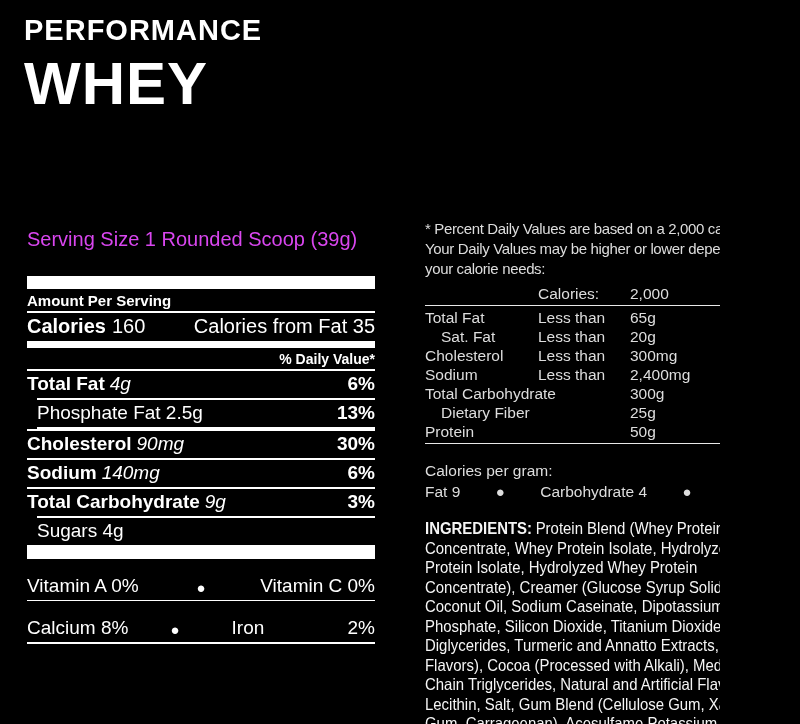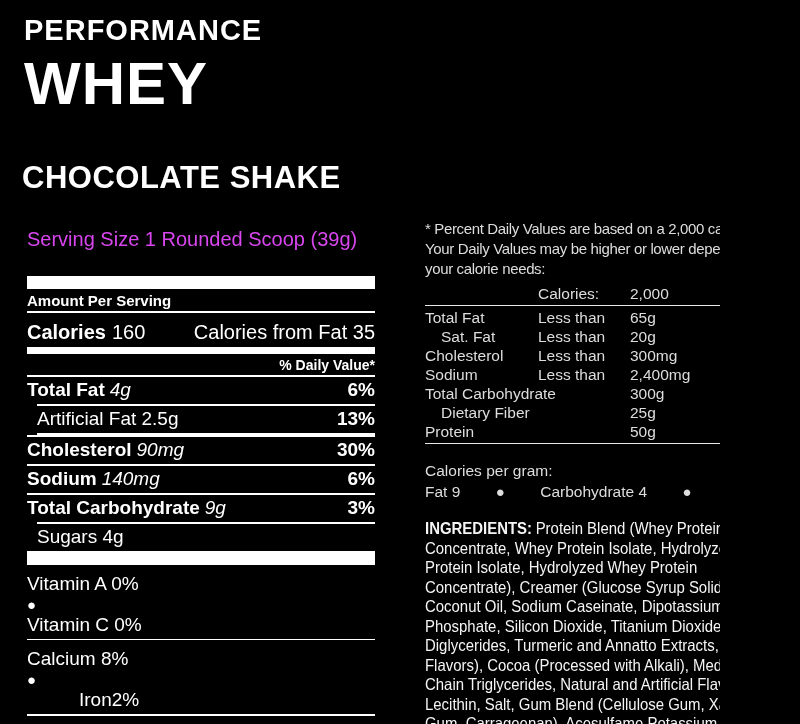--- a/index.html
+++ b/index.html
@@ -18,31 +18,31 @@
 
   
   .nf { position:absolute; left:27px; top:276px; width:348px; }
   .bar-thick { height:13px; background:#fff; }
   .bar-thick2 { height:12px; background:#fff; }
   .bar-med { height:7px; background:#fff; }
   .hairline { height:2px; background:#fff; }
   .hairline.indent { margin-left:10px; }
   .hairline.thin { height:1px; }
   .nf-aps { font-size:15px; font-weight:bold; padding:3px 0 2px; }
-  .nf-cal { display:flex; justify-content:space-between; align-items:baseline; padding:8px 0 3px; font-size:20px; }
+  .nf-cal { display:flex; justify-content:space-between; align-items:baseline; padding:2px 0 3px; font-size:20px; }
   .nf-cal .b { font-weight:bold; }
   .nf-cal .v { margin-left:6px; }
   .nf-dvh { text-align:right; font-size:14px; font-weight:bold; padding:3px 0 2px; }
   .nf-row { display:flex; justify-content:space-between; align-items:baseline; font-size:19px; padding:2px 0 3px; }
   .nf-row .lbl .b { font-weight:bold; }
   .nf-row .lbl .i { font-style:italic; }
   .nf-row .lbl .v:not(:first-child) { margin-left:5px;font-style:italic; }
   .nf-row.sub .lbl { padding-left:10px; }
   .nf-row .dv { font-weight:bold; }
-  .micro { display:flex; align-items:flex-start; font-size:19px; padding:8px 0 3px;flex-direction:column; }
+  .micro { display:flex; align-items:flex-end; font-size:19px; padding:16px 0 3px; }
   .micro .half { flex:1; }
   .micro .rhalf { flex:1; text-align:right; }
   .micro .rhalf.split { display:flex; justify-content:space-between; padding-left:52px; text-align:left; }
   .bullet { font-size:15px; line-height:19px; }
 
   
   .rc { position:absolute; left:425px; top:219px; width:364px; color:#dddddd; }
   .footnote { font-size:15px; letter-spacing:-0.35px; line-height:20px; }
   .dv-table { margin-top:5px; font-size:15.5px; }
   .dv-grid { display:grid; grid-template-columns:113px 92px 85px 1fr; line-height:19px; white-space:nowrap; }
@@ -58,42 +58,41 @@
 </style>
 </head>
 <body>
 
 <div class="page">
 
   <div class="hdr">
     <div class="brand-line">PERFORMANCE</div>
     <div class="product-name">WHEY</div>
   </div>
-  <div class="flavor">CHOCOLATE SHAKE</div>
   <div class="serving-size">Serving Size 1 Rounded Scoop (39g)</div>
 
   <div class="nf">
     <div class="bar-thick"></div>
     <div class="nf-aps">Amount Per Serving</div>
     <div class="hairline"></div>
     <div class="nf-cal">
       <span><span class="b">Calories</span><span class="v">160</span></span>
       <span>Calories from Fat 35</span>
     </div>
     <div class="bar-med"></div>
     <div class="nf-dvh">% Daily Value*</div>
     <div class="hairline"></div>
 
     <div class="nf-row">
       <span class="lbl"><span class="b">Total Fat</span><span class="v">4g</span></span>
       <span class="dv">6%</span>
     </div>
     <div class="hairline indent"></div>
     <div class="nf-row sub">
-      <span class="lbl"><span class="v">Artificial Fat 2.5g</span></span>
+      <span class="lbl"><span class="v">Phosphate Fat 2.5g</span></span>
       <span class="dv">13%</span>
     </div>
     <div class="hairline indent"></div>
     <div class="hairline"></div>
     <div class="nf-row">
       <span class="lbl"><span class="b">Cholesterol</span><span class="v">90mg</span></span>
       <span class="dv">30%</span>
     </div>
     <div class="hairline"></div>
     <div class="nf-row">

